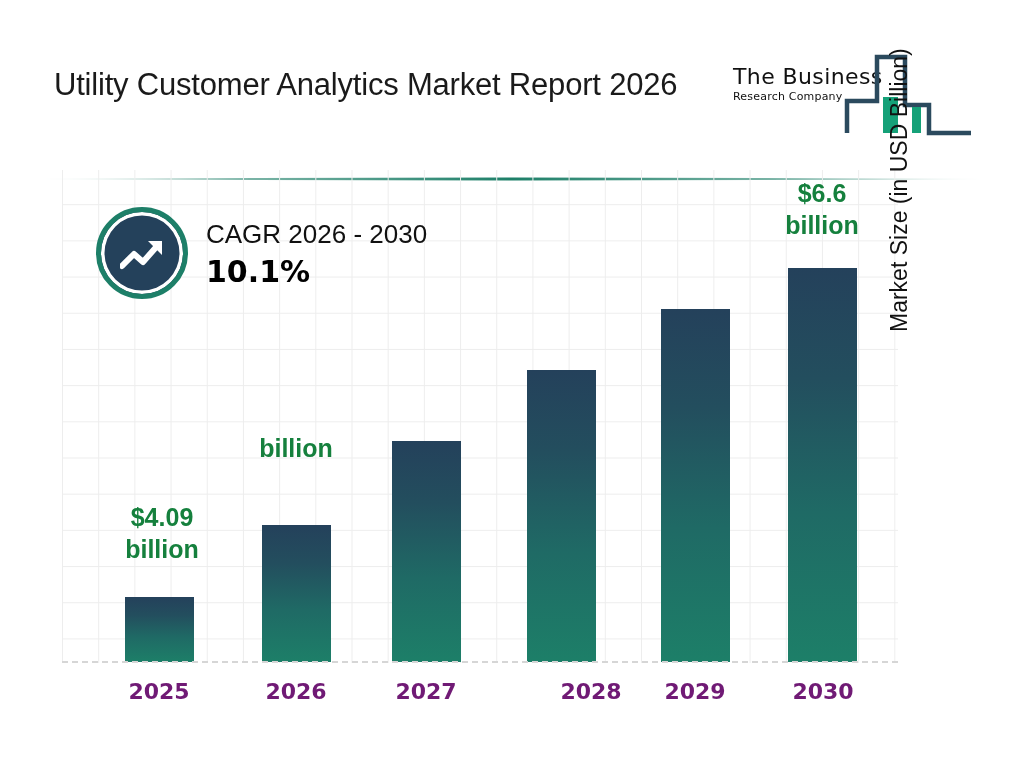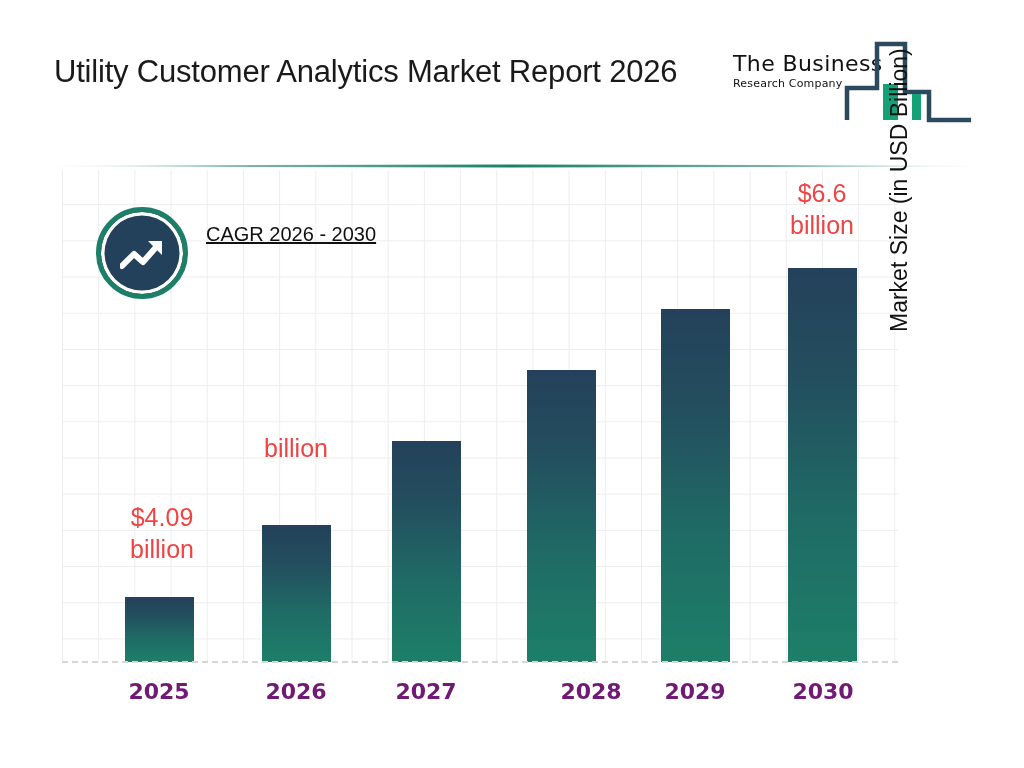--- a/index.html
+++ b/index.html
@@ -11,21 +11,21 @@
     width: 1024px;
     height: 768px;
     font-family: "Liberation Sans", sans-serif;
     overflow: hidden;
     position: relative;
   }
 
   
   #header {
     position: absolute;
-    left: 0; top: 0;
+    left: 0; top: 13px;
     width: 1024px; height: 150px;
   }
   #title {
     position: absolute;
     left: 54px;
     top: 48px;
     width: 640px;
     font-size: 31px;
     line-height: 47px;
     color: #1a1a1a;
@@ -104,22 +104,22 @@
   .bar-wrap {
     position: absolute;
     left: 0; top: 0;
     width: 836px;
     height: 492px;
   }
 
   .value-label {
     position: absolute;
     font-size: 25px;
-    font-weight: normal;
-    color: #ef4444;
+    font-weight: bold;
+    color: #15803d;
     text-align: center;
     line-height: 32px;
     width: 120px;
   }
 
   .xtick {
     position: absolute;
     top: 679px;
     width: 120px;
     text-align: center;
@@ -162,25 +162,24 @@
   #cagr-icon {
     position: absolute;
     left: 19px; top: 26px;
   }
   #cagr-text {
     position: absolute;
     left: 110px;
     top: 12px;
   }
   #cagr-period {
-    font-size: 20px;
+    font-size: 26px;
     color: #111;
     line-height: 34px;
     white-space: nowrap;
-    text-decoration: underline;
   }
   #cagr-value {
     font-size: 30px;
     font-weight: bold;
     color: #000;
     line-height: 42px;
     font-family: "DejaVu Sans", sans-serif;
   }
 </style>
 </head>
@@ -258,14 +257,15 @@
   <div id="cagr-circle">
     <div id="cagr-icon">
       <svg width="50" height="38" viewBox="0 0 50 38">
         <polyline points="2,28 14,16 23,24 38,7" fill="none" stroke="#ffffff" stroke-width="6" stroke-linecap="round" stroke-linejoin="round"></polyline>
         <polygon points="28,3 42,3 42,17" fill="#ffffff"></polygon>
       </svg>
     </div>
   </div>
   <div id="cagr-text">
     <div id="cagr-period">CAGR 2026 - 2030</div>
+    <div id="cagr-value">10.1%</div>
   </div>
 </div>
 
 </body></html>

